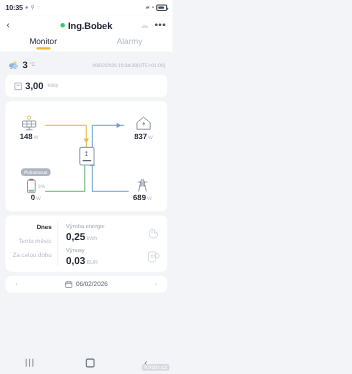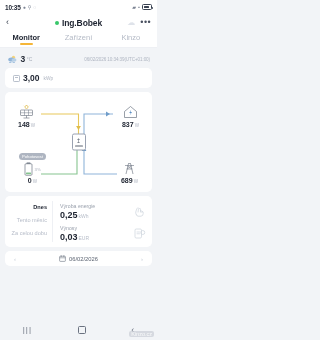--- a/index.html
+++ b/index.html
@@ -55,21 +55,21 @@
   
   .tabs {
     height:17px; background:#fff; display:flex;
     border-bottom:0.6px solid #eef0f4;
   }
   .tab {
     flex:1; display:flex; flex-direction:column;
     align-items:center; justify-content:center; cursor:pointer;
   }
   .tab span { font-size:7.5px; color:#b4bac6; }
-  .tab.active span { color:#1d2330; font-weight:700; }
+  .tab.active span { color:#1d2330; font-weight:400; }
   .tab .ul { width:13px; height:1.6px; border-radius:1px; background:transparent; margin-top:1.5px; }
   .tab.active .ul { background:#f5b638; }
 
   
   .content { padding:4px 5px 0; }
 
   .meta-row {
     display:flex; align-items:center; justify-content:space-between;
     padding:2px 2px 4px;
   }
@@ -199,25 +199,21 @@
     <span class="kebab">•••</span>
   </div>
 </div>
 
 <div class="tabs">
   <div class="tab active">
     <span>Monitor</span>
     <div class="ul"></div>
   </div>
   <div class="tab">
-    <span>Zařízení</span>
-    <div class="ul"></div>
-  </div>
-  <div class="tab">
-    <span>Kinzo</span>
+    <span>Alarmy</span>
     <div class="ul"></div>
   </div>
 </div>
 
 <div class="content">
 
   <div class="meta-row">
     <div class="temp">
       <svg width="11" height="9" viewBox="0 0 22 18">
         <circle cx="13" cy="4.5" r="3.2" fill="#f3d27a"></circle>

